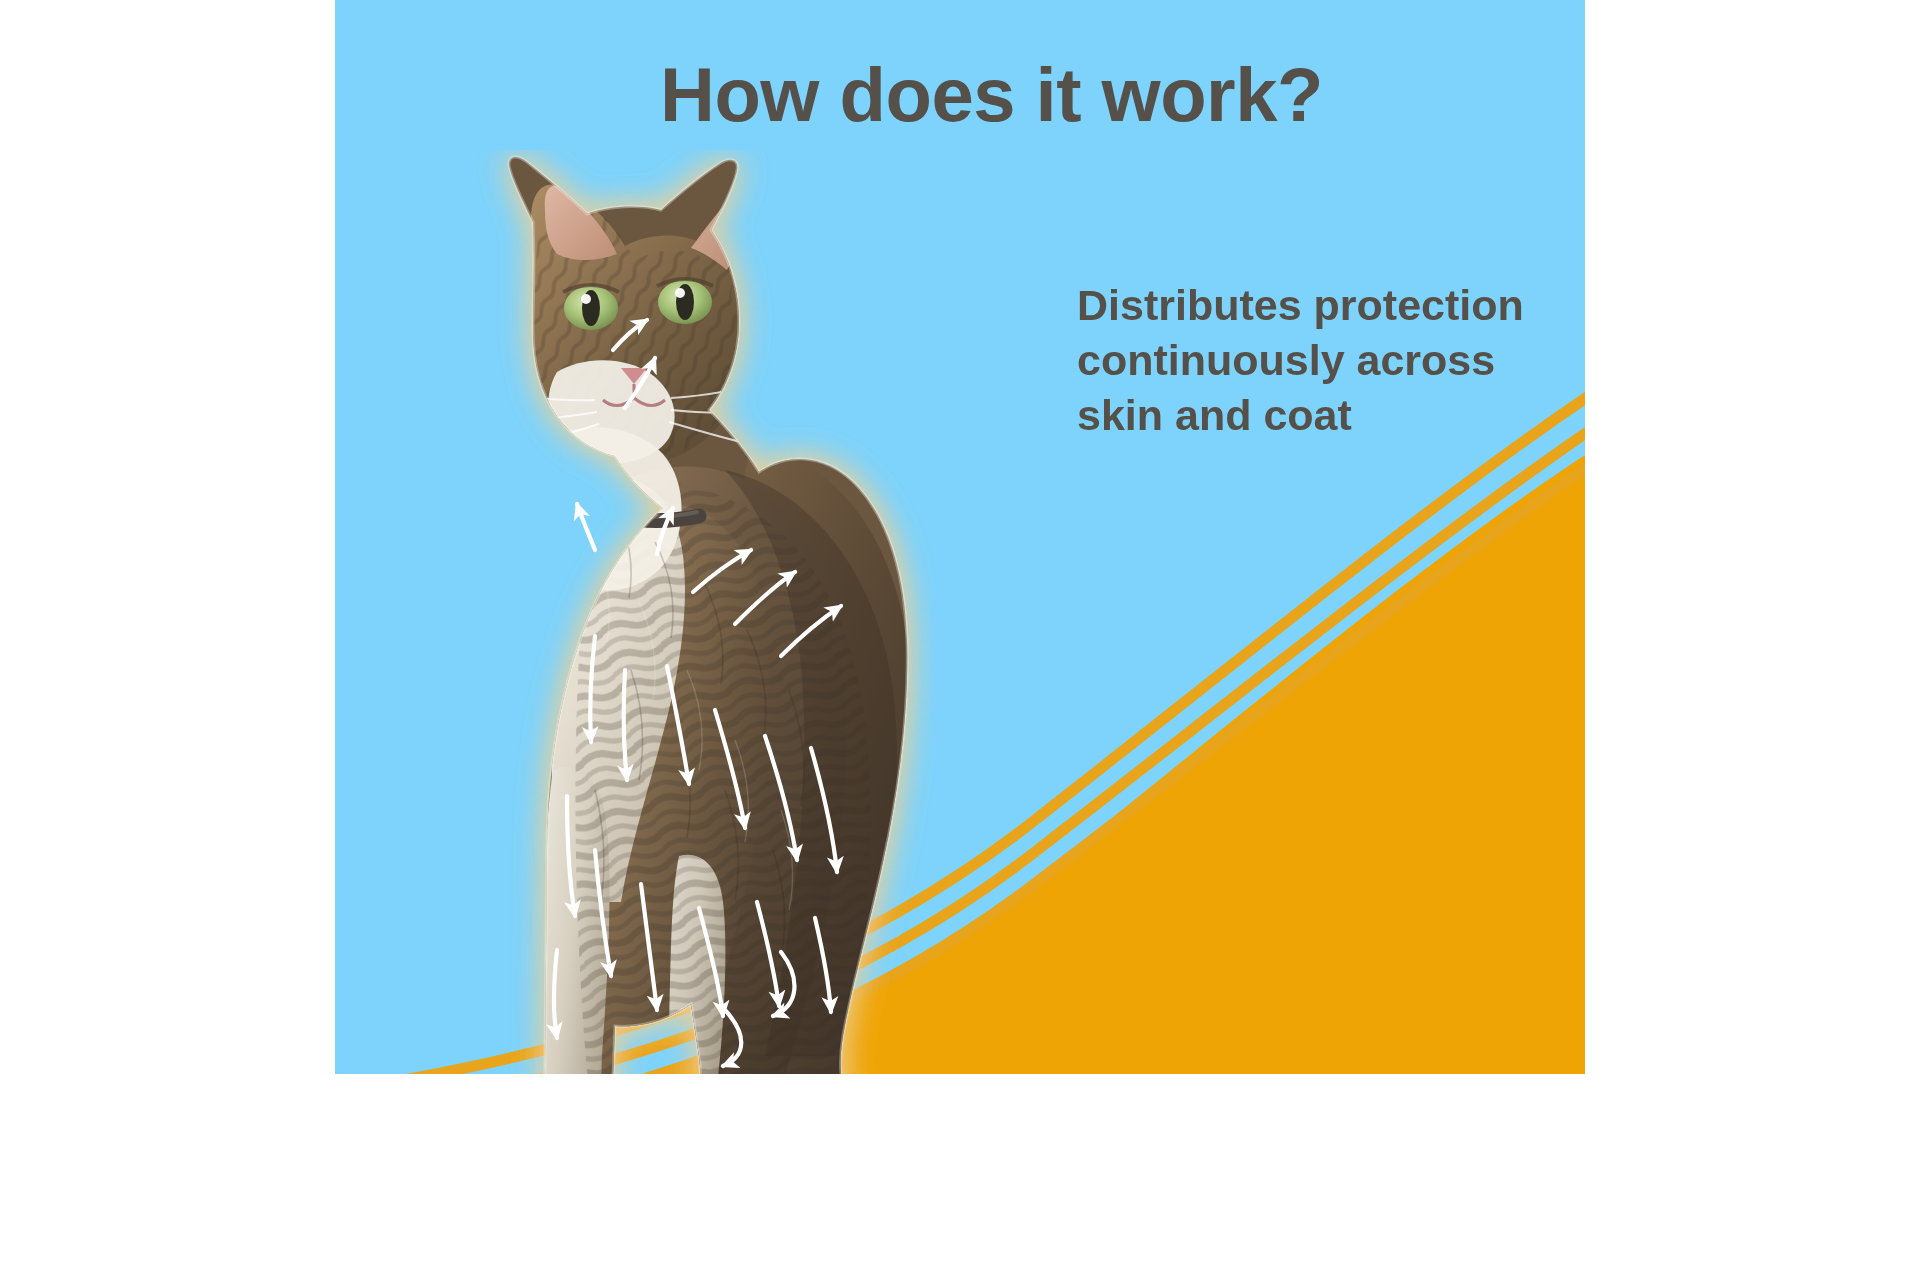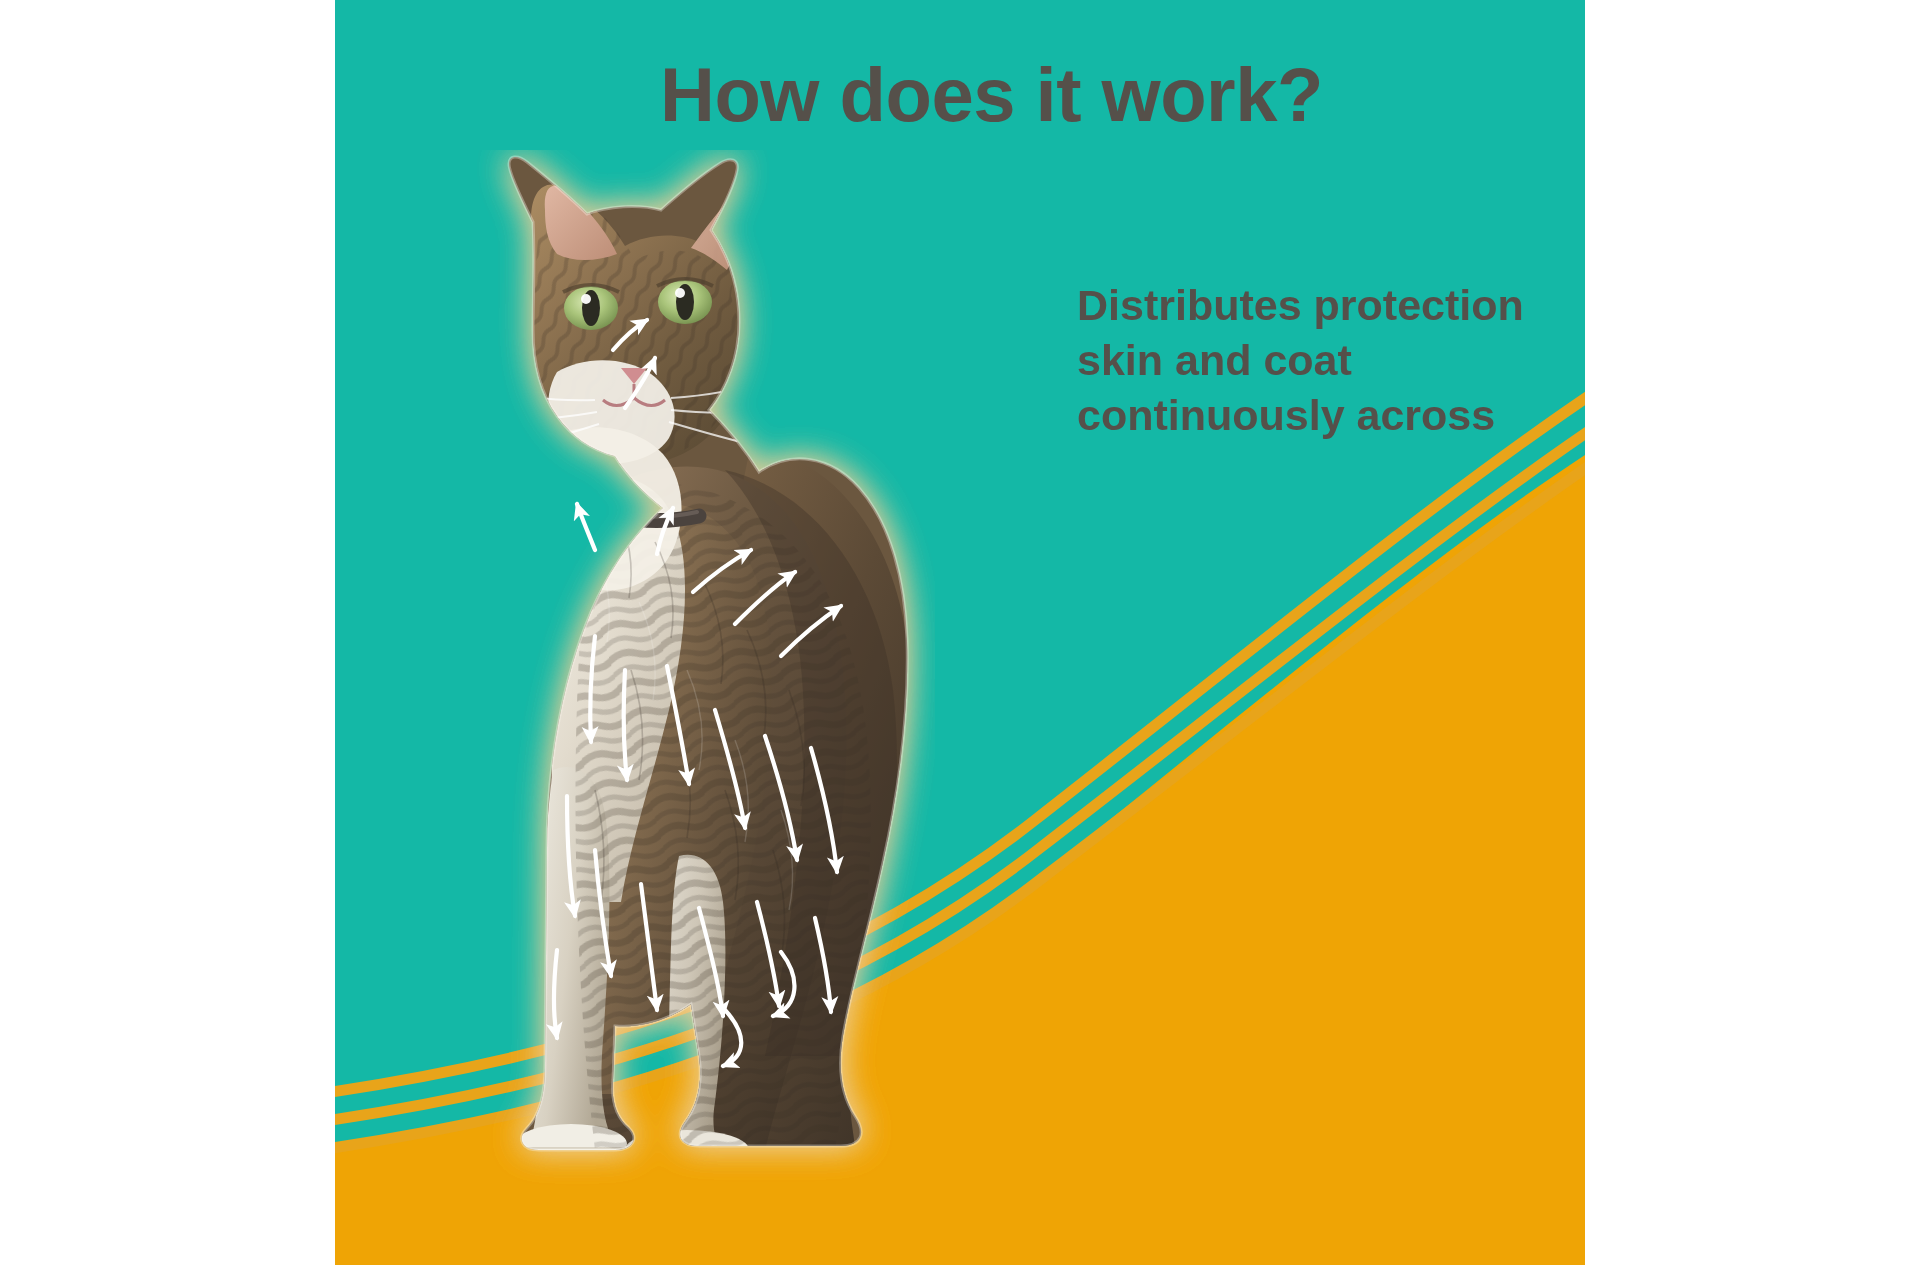--- a/index.html
+++ b/index.html
@@ -19,22 +19,22 @@
     height: 1281px;
     background: #ffffff;
   }
 
   
   #canvas {
     position: absolute;
     left: 335px;
     top: 0px;
     width: 1250px;
-    height: 1265px;
-    background: #14b8a6;
+    height: 1074px;
+    background: #7dd3fc;
     overflow: hidden;
   }
 
   
   #heading {
     position: absolute;
     left: 325px;
     top: 55px;
     font-size: 76px;
     font-weight: 700;
@@ -120,22 +120,22 @@
         <path d="M 1270 455
                  C 1112 562, 915 720, 710 876
                  C 525 1020, 294 1106, -30 1152" fill="none" stroke="#e8a41a" stroke-width="11"></path>
       </g>
     </svg>
 
     <div id="heading">How does it work?</div>
 
     <div id="body-copy">
       <span class="line">Distributes protection</span>
+      <span class="line">continuously across</span>
       <span class="line">skin and coat</span>
-      <span class="line">continuously across</span>
     </div>
 
     <div id="cat-wrap">
       <svg id="cat-svg" viewBox="0 0 640 1115">
         <defs>
 
           <filter id="glow" x="-40%" y="-25%" width="180%" height="150%">
             <feGaussianBlur stdDeviation="16" result="b"></feGaussianBlur>
             <feFlood flood-color="#edcf96" flood-opacity="1" result="c"></feFlood>
             <feComposite in="c" in2="b" operator="in" result="g"></feComposite>

